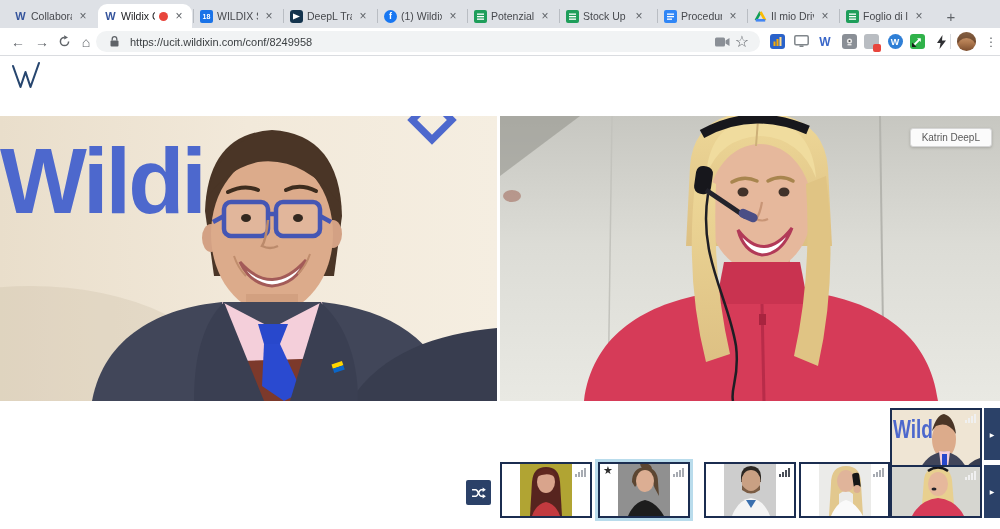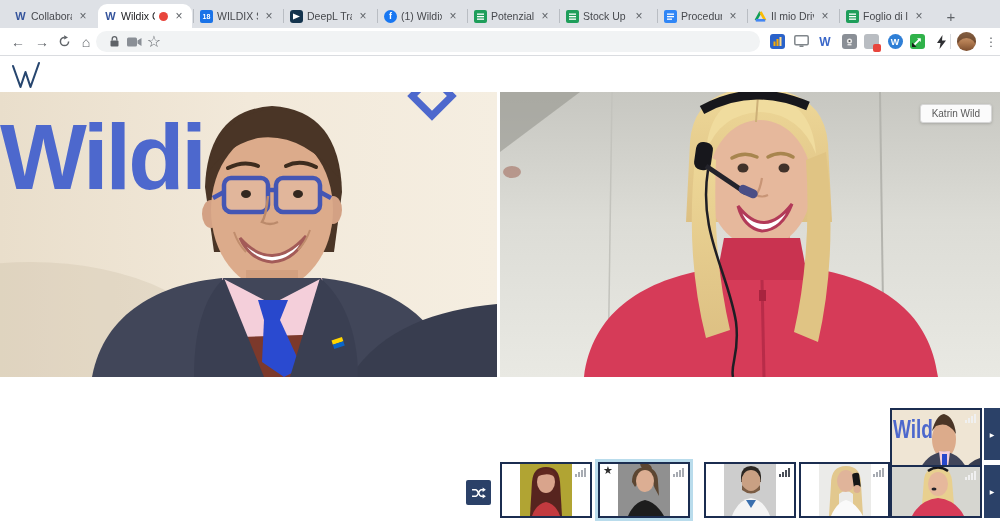--- a/index.html
+++ b/index.html
@@ -39,21 +39,21 @@
   .badge{position:absolute;right:1px;bottom:3px;width:8px;height:8px;border-radius:2px;background:#e8453c;}
   .tooldiv{position:absolute;left:950px;top:6px;width:1px;height:15px;background:#dadce0;}
   .avatar{position:absolute;left:957px;top:4px;width:19px;height:19px;border-radius:50%;
           background:linear-gradient(180deg,#d9a87c 0%,#b07a50 55%,#7d4e2e 100%);
           box-shadow:inset 0 6px 0 rgba(60,35,20,.55);}
   .kebab{position:absolute;left:982px;top:0;width:18px;height:27px;display:flex;align-items:center;
          justify-content:center;color:#5f6368;font-size:12px;}
 
   
   .brand{position:absolute;left:11px;top:59px;width:30px;height:32px;}
-  .video{position:absolute;top:92px;height:285px;overflow:hidden;background:#a21caf;}
+  .video{position:absolute;top:116px;height:285px;overflow:hidden;background:#a21caf;}
   .video svg{display:block;width:100%;height:100%;}
   .namechip{position:absolute;top:12px;right:8px;background:#fbfbfb;border:1px solid #d6d6d6;border-radius:3px;
             padding:3px 11px;font-size:10px;color:#5a5a5a;box-shadow:0 1px 3px rgba(0,0,0,.18);}
 
   
   .thumbcard{position:absolute;top:462px;width:92px;height:56px;box-sizing:border-box;background:#fff;
              border:2px solid #1b2d50;display:flex;justify-content:center;}
   .thumbcard .photo{width:52px;height:100%;}
   .thumbcard .photo svg{display:block;width:100%;height:100%;}
   .thumbcard.selected{box-shadow:0 0 0 3px #b9dcec;}
@@ -192,20 +192,21 @@
     </div>
     <div class="navic" style="left:74px">⌂</div>
 
     <div class="pill">
       <span class="pill-ic">
         <svg width="9" height="11" viewBox="0 0 9 11">
             <rect x="0.5" y="4.5" width="8" height="6" rx="1" fill="#5f6368"></rect>
             <path d="M2.2,4.5 V3 a2.3,2.3 0 0 1 4.6,0 V4.5" fill="none" stroke="#5f6368" stroke-width="1.3"></path>
           </svg>
       </span>
+      <span class="url">https://ucit.wildixin.com/conf/8249958</span>
       <span class="pill-ic">
         <svg width="15" height="10" viewBox="0 0 15 10">
             <rect x="0" y="0.5" width="10" height="9" rx="1.5" fill="#8a8f96"></rect>
             <polygon points="10.5,3.5 14.5,1 14.5,9 10.5,6.5" fill="#8a8f96"></polygon>
           </svg>
       </span>
       <span class="pill-ic">☆</span>
     </div>
 
     <div class="ext" style="left:766px">
@@ -355,21 +356,21 @@
         <ellipse cx="284" cy="76" rx="5.5" ry="4.5" fill="#41322a"></ellipse>
         <path d="M262,86 Q260,98 256,103 Q262,106 268,103" fill="none" stroke="#c89576" stroke-width="2.2"></path>
         <path d="M238,114 Q264,148 292,112 Q282,138 262,139 Q244,136 238,114 Z" fill="#ffffff" stroke="#b23a58" stroke-width="3"></path>
         <path d="M208,78 C198,140 228,180 236,230 C240,262 230,272 233,285" fill="none" stroke="#1e1e24" stroke-width="2.5"></path>
         <path d="M202,18 Q252,-10 308,14" fill="none" stroke="#17171c" stroke-width="9"></path>
         <rect x="195" y="50" width="17" height="28" rx="7" fill="#17171c" transform="rotate(8 203 64)"></rect>
         <line x1="206" y1="74" x2="246" y2="101" stroke="#23232b" stroke-width="5"></line>
         <rect x="238" y="95" width="20" height="9" rx="4.5" fill="#4a4e86" transform="rotate(24 248 100)"></rect>
       </g>
     </svg>
-    <div class="namechip">Katrin Wild</div>
+    <div class="namechip">Katrin DeepL</div>
   </div>
 
   <div class="minithumb" style="top:408px;height:68px">
     <svg viewBox="0 0 88 48" preserveAspectRatio="none">
       <rect width="88" height="48" fill="#efe5d4"></rect>
       <text x="1" y="21" font-family="Liberation Sans, sans-serif" font-weight="bold" font-size="19" fill="#4d68cd">Wild</text>
       <ellipse cx="52" cy="22" rx="12" ry="14" fill="#dcab8b"></ellipse>
       <path d="M40,16 Q44,4 52,3 Q62,5 64,18 Q56,8 44,12 Z" fill="#4a3526"></path>
       <path d="M26,48 Q33,33 52,31 Q70,33 77,48 Z" fill="#40455a"></path>
       <path d="M47,31 L58,31 L56,43 L49,43 Z" fill="#f4cfda"></path>

